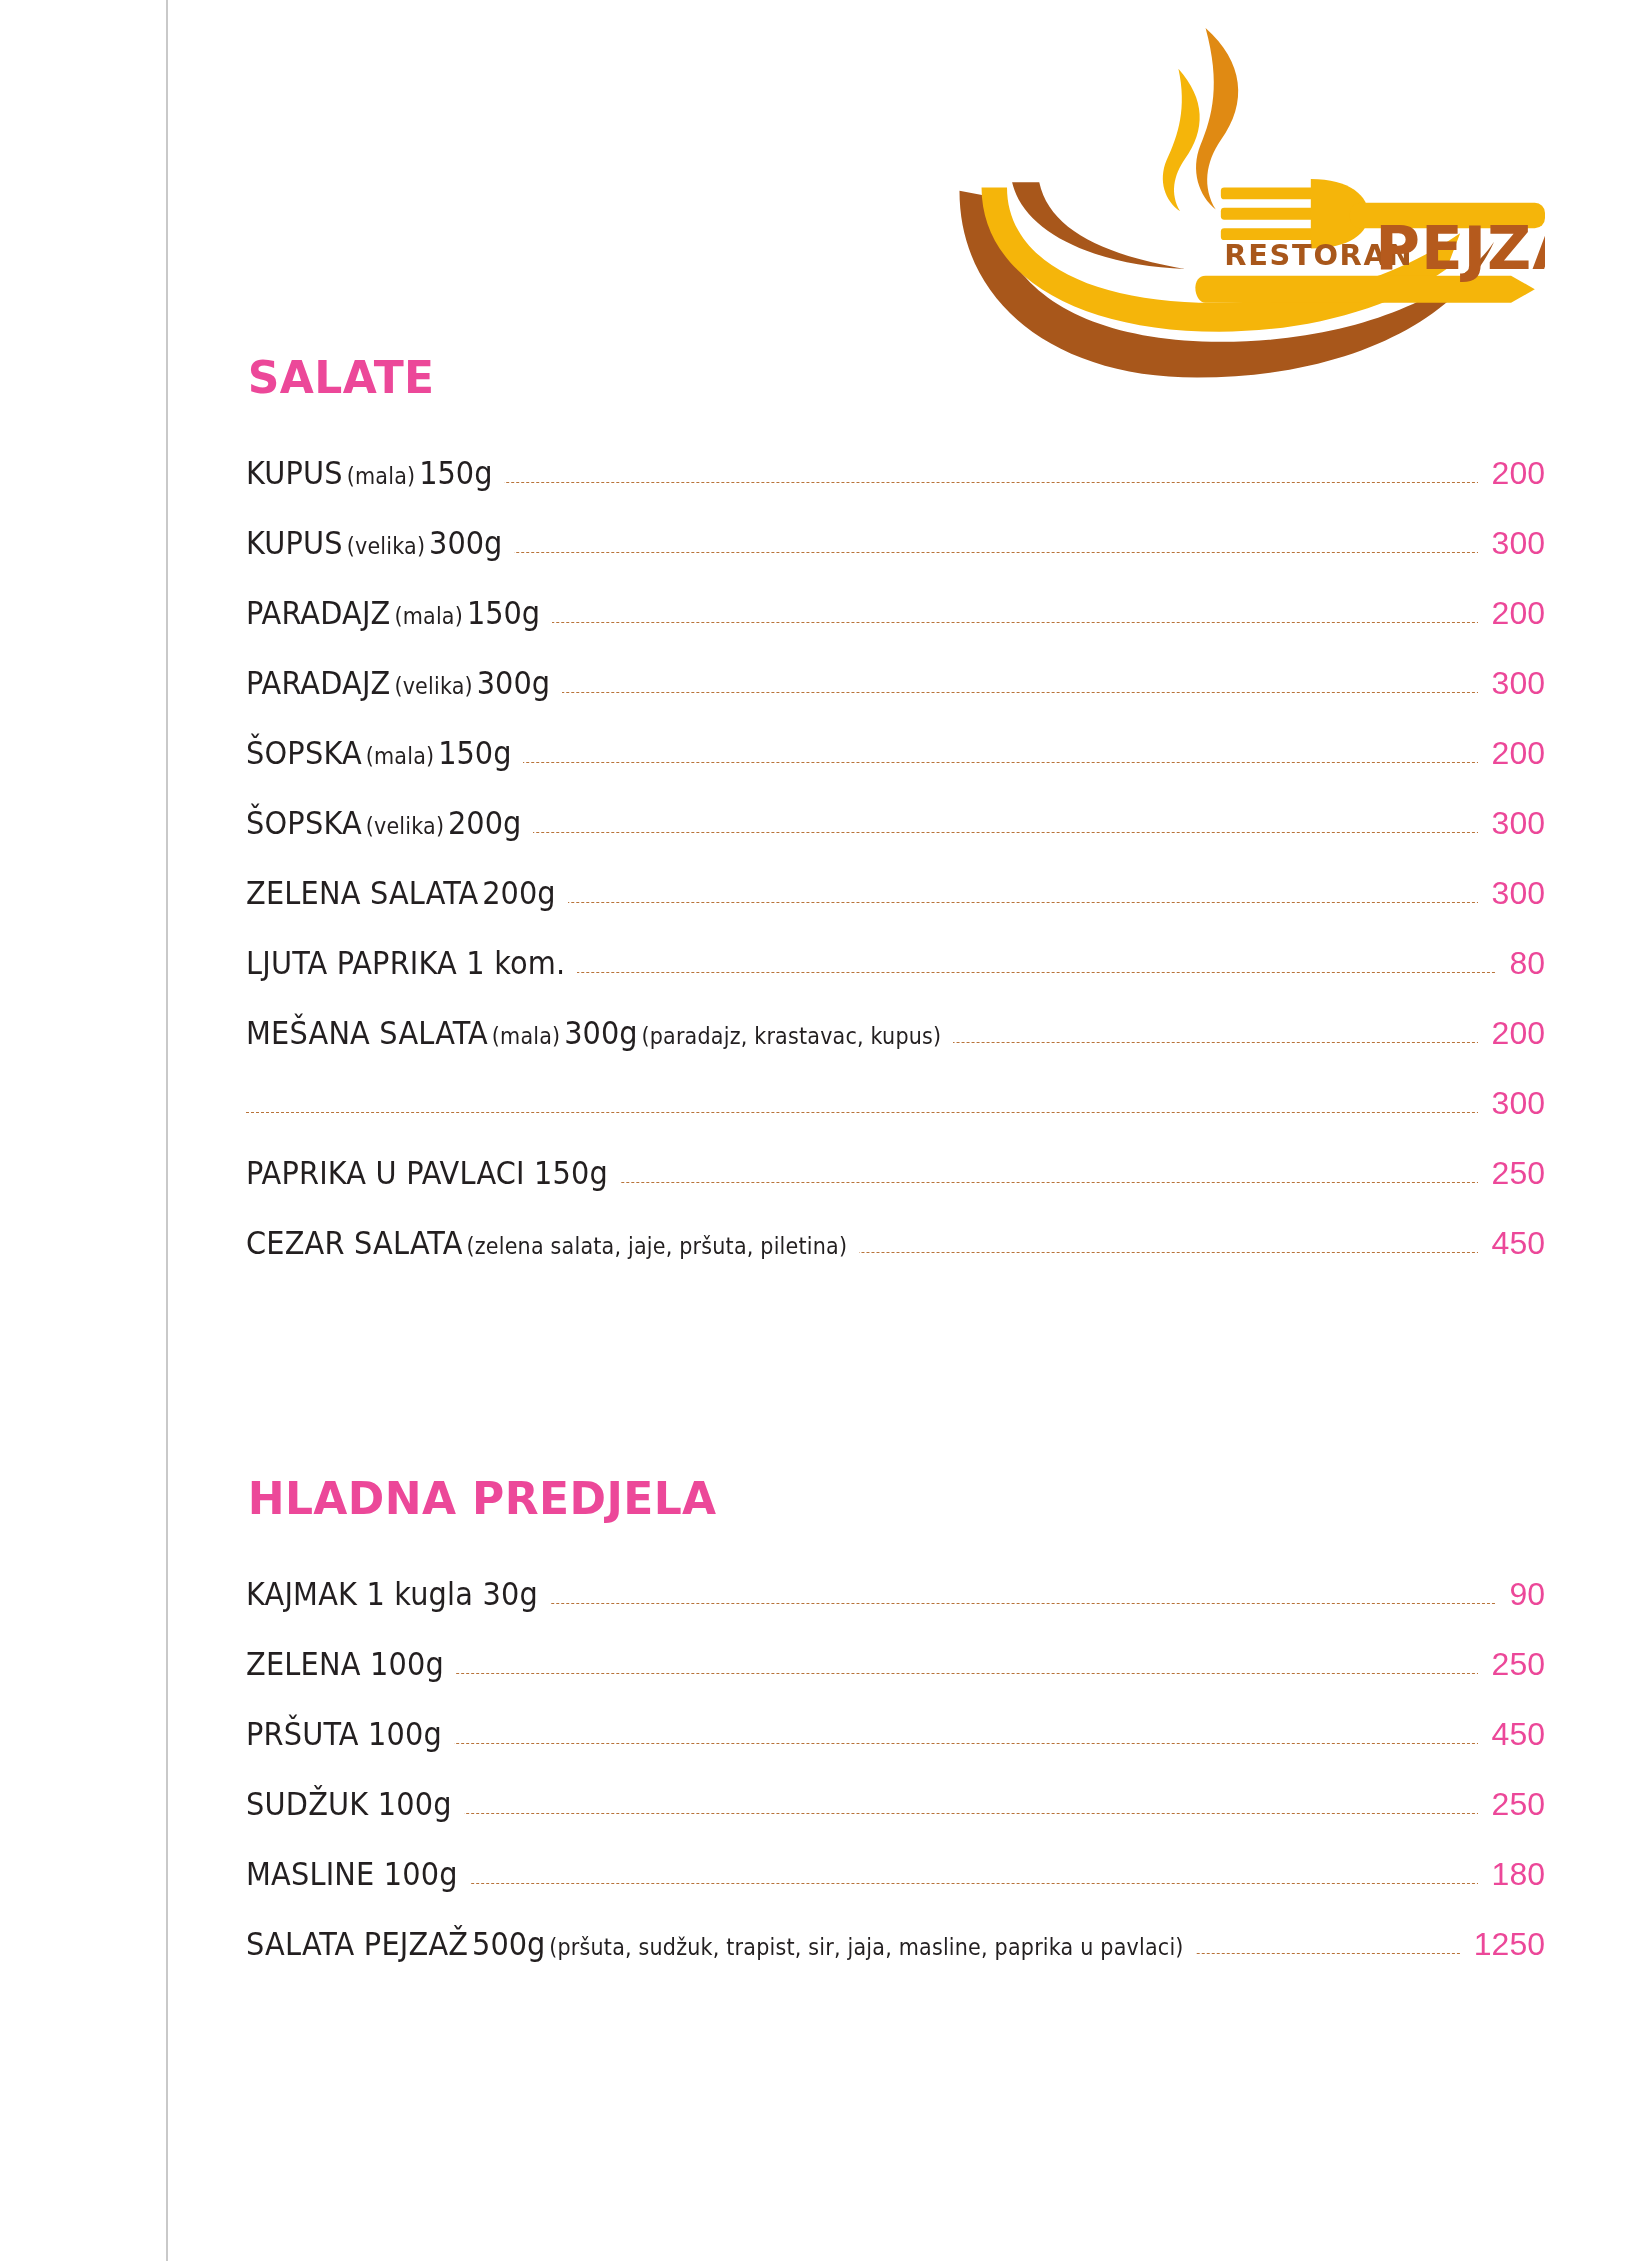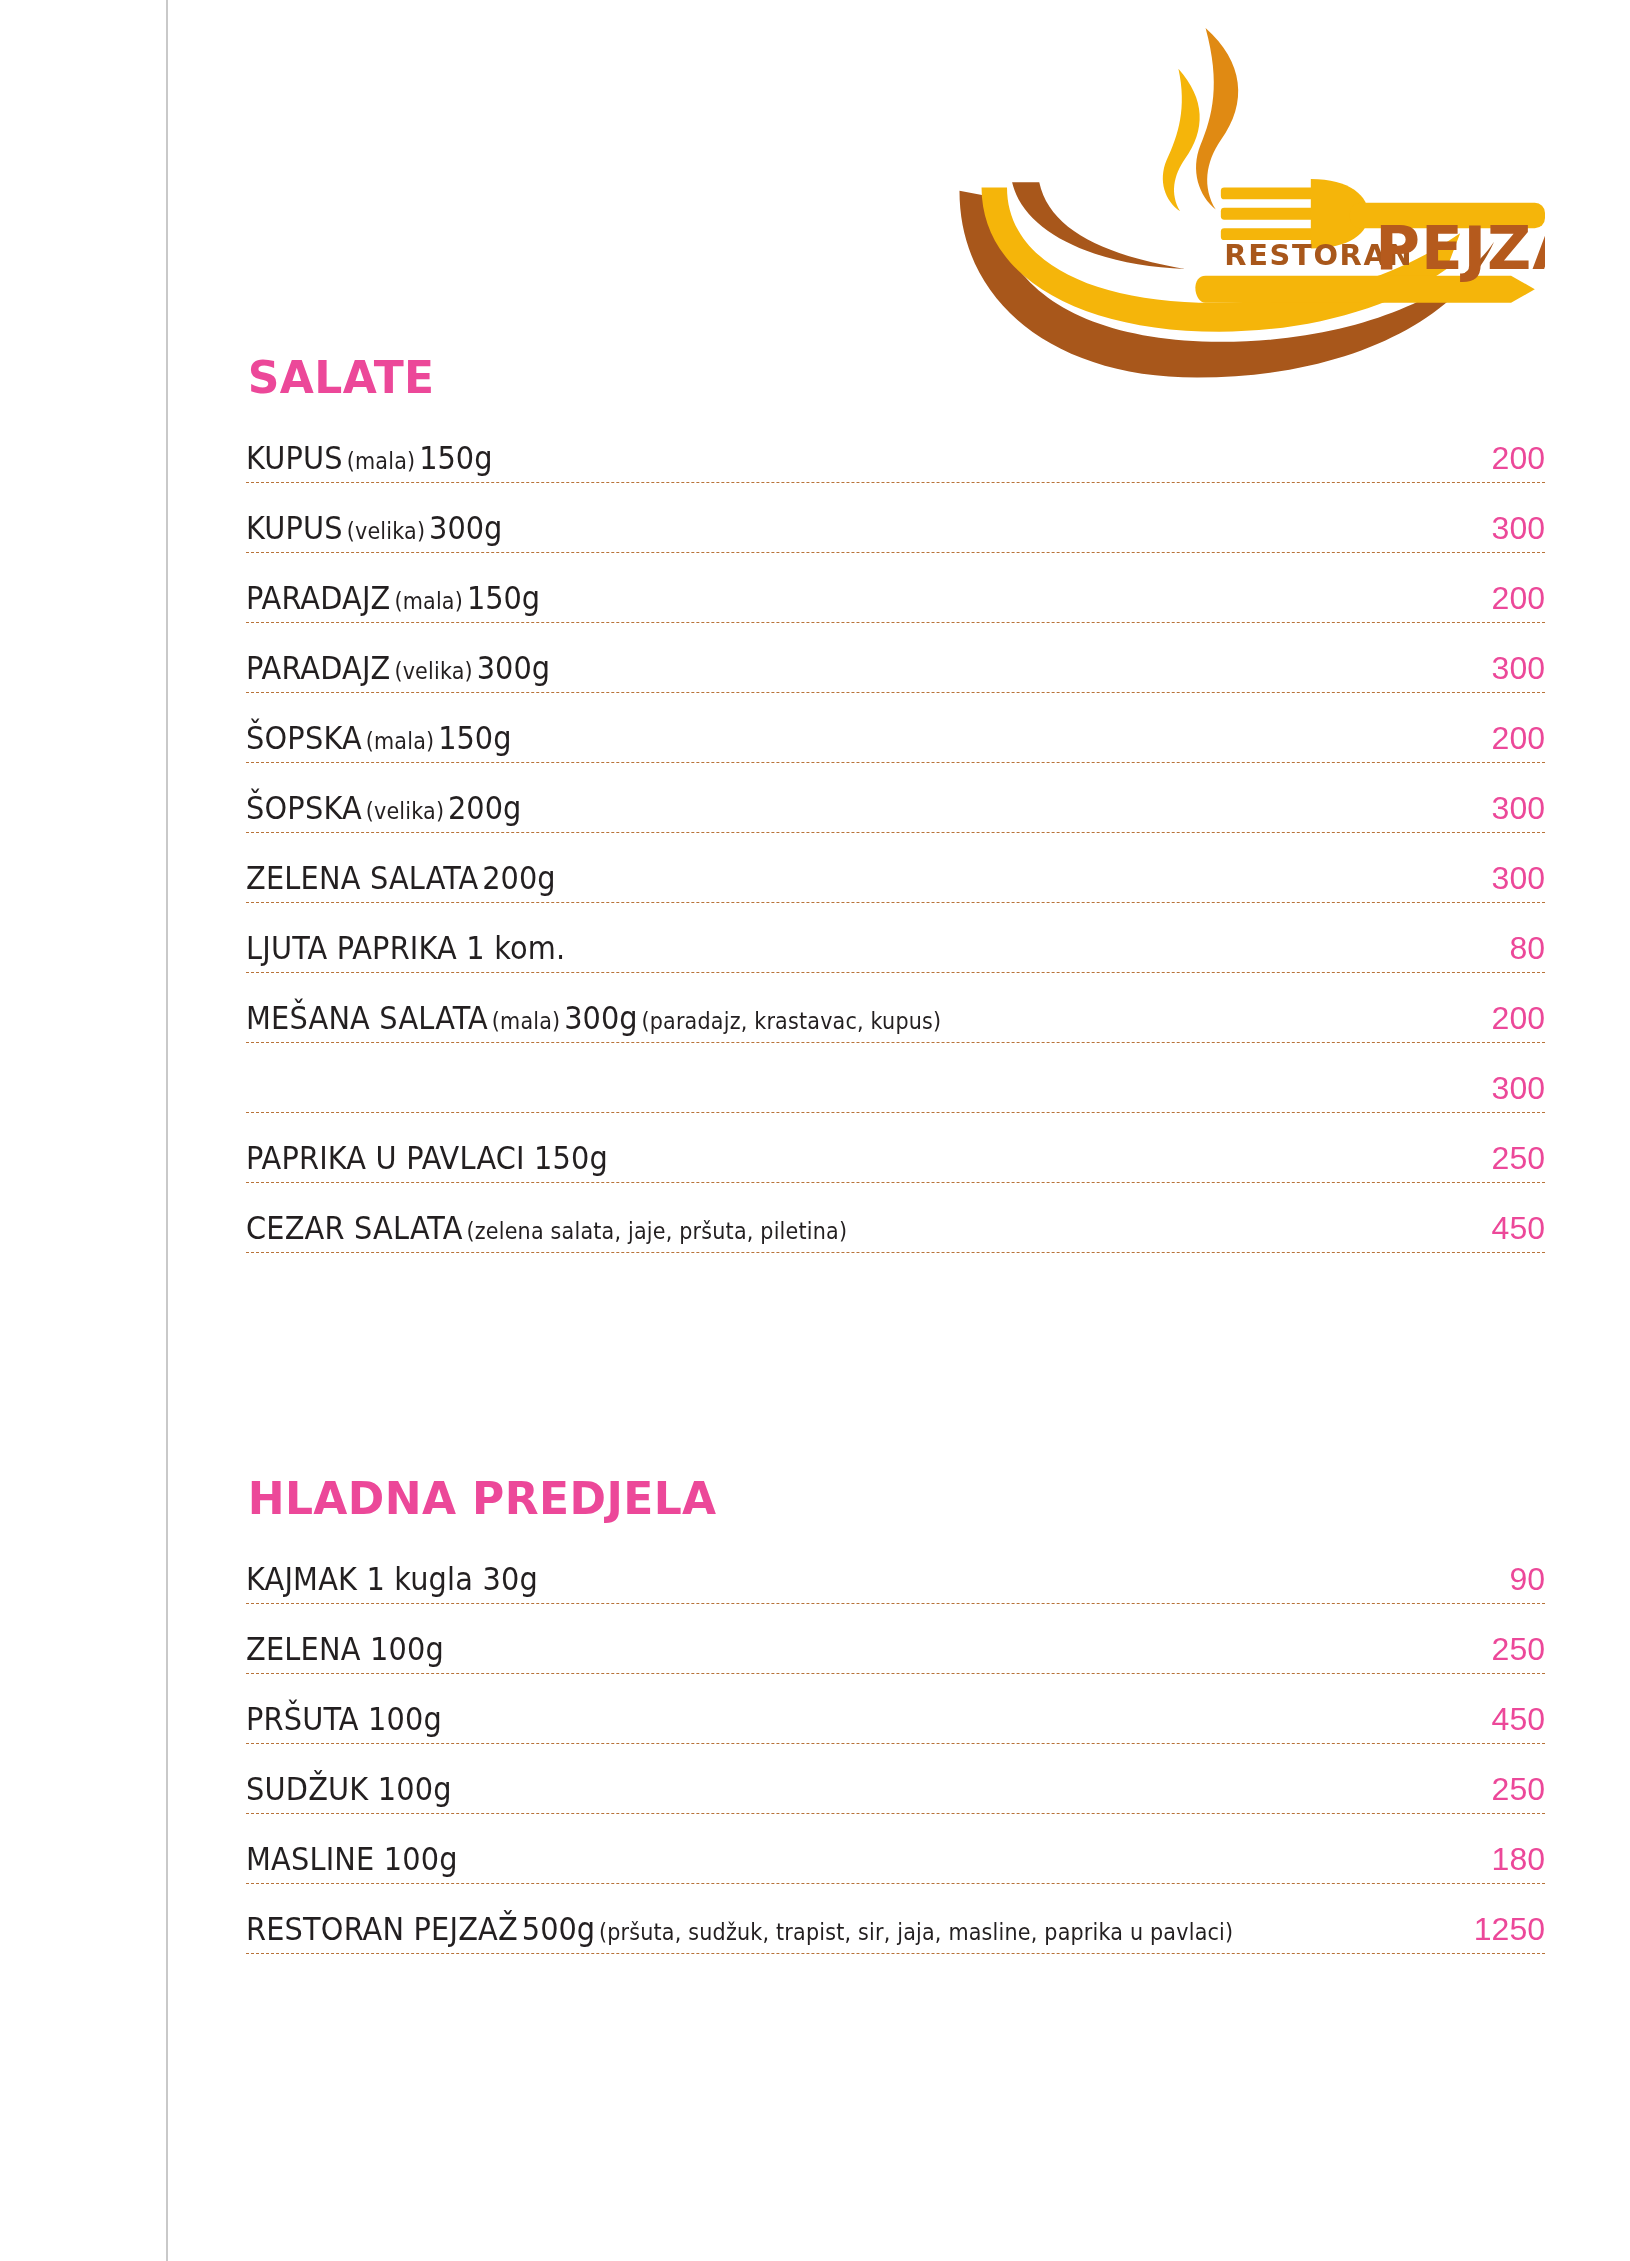--- a/index.html
+++ b/index.html
@@ -60,21 +60,21 @@
   }
   #section-salate { top: 340px; }
   #section-hladna { top: 1461px; }
 
   .items { position: relative; }
 
   .row {
     position: relative;
     height: 70px;
     display: flex;
-    align-items: center;
+    align-items: flex-end;
     overflow: hidden;
   }
   .row .dots {
     position: absolute;
     left: 0;
     right: 0;
     bottom: 12px;
     border-bottom: 1.7px dashed #b8733a;
     z-index: 0;
   }
@@ -243,21 +243,21 @@
             <div class="name"><span class="nm">SUDŽUK 100g</span></div>
             <div class="price">250</div>
           </div>
           <div class="row">
             <div class="dots"></div>
             <div class="name"><span class="nm">MASLINE 100g</span></div>
             <div class="price">180</div>
           </div>
           <div class="row">
             <div class="dots"></div>
-            <div class="name"><span class="nm">RESTORAN PEJZAŽ</span> <span class="wt">500g</span> <span class="desc">(pršuta, sudžuk, trapist, sir, jaja, masline, paprika u pavlaci)</span></div>
+            <div class="name"><span class="nm">SALATA PEJZAŽ</span> <span class="wt">500g</span> <span class="desc">(pršuta, sudžuk, trapist, sir, jaja, masline, paprika u pavlaci)</span></div>
             <div class="price">1250</div>
           </div>
         </div>
     </section>
 
   </div>
 </div>
 
 
 </body></html>

